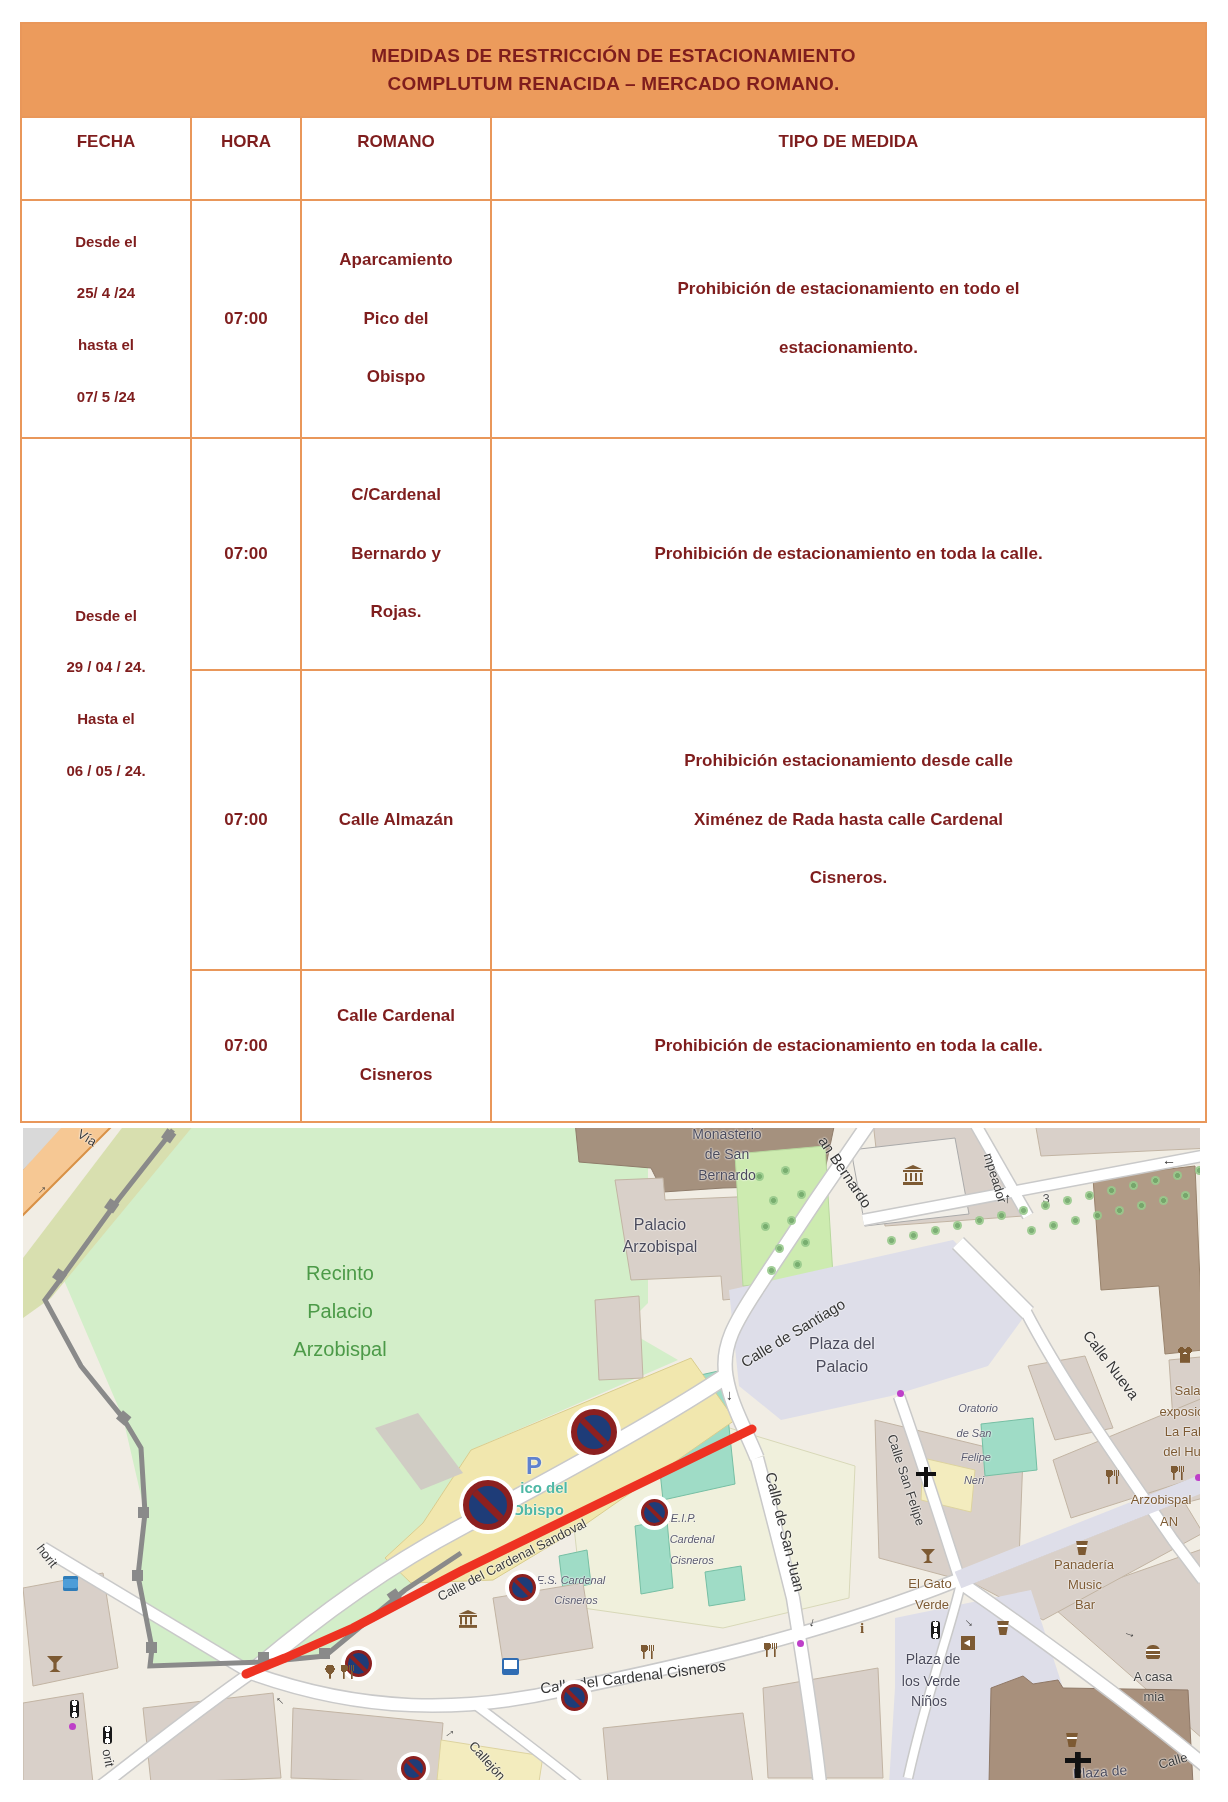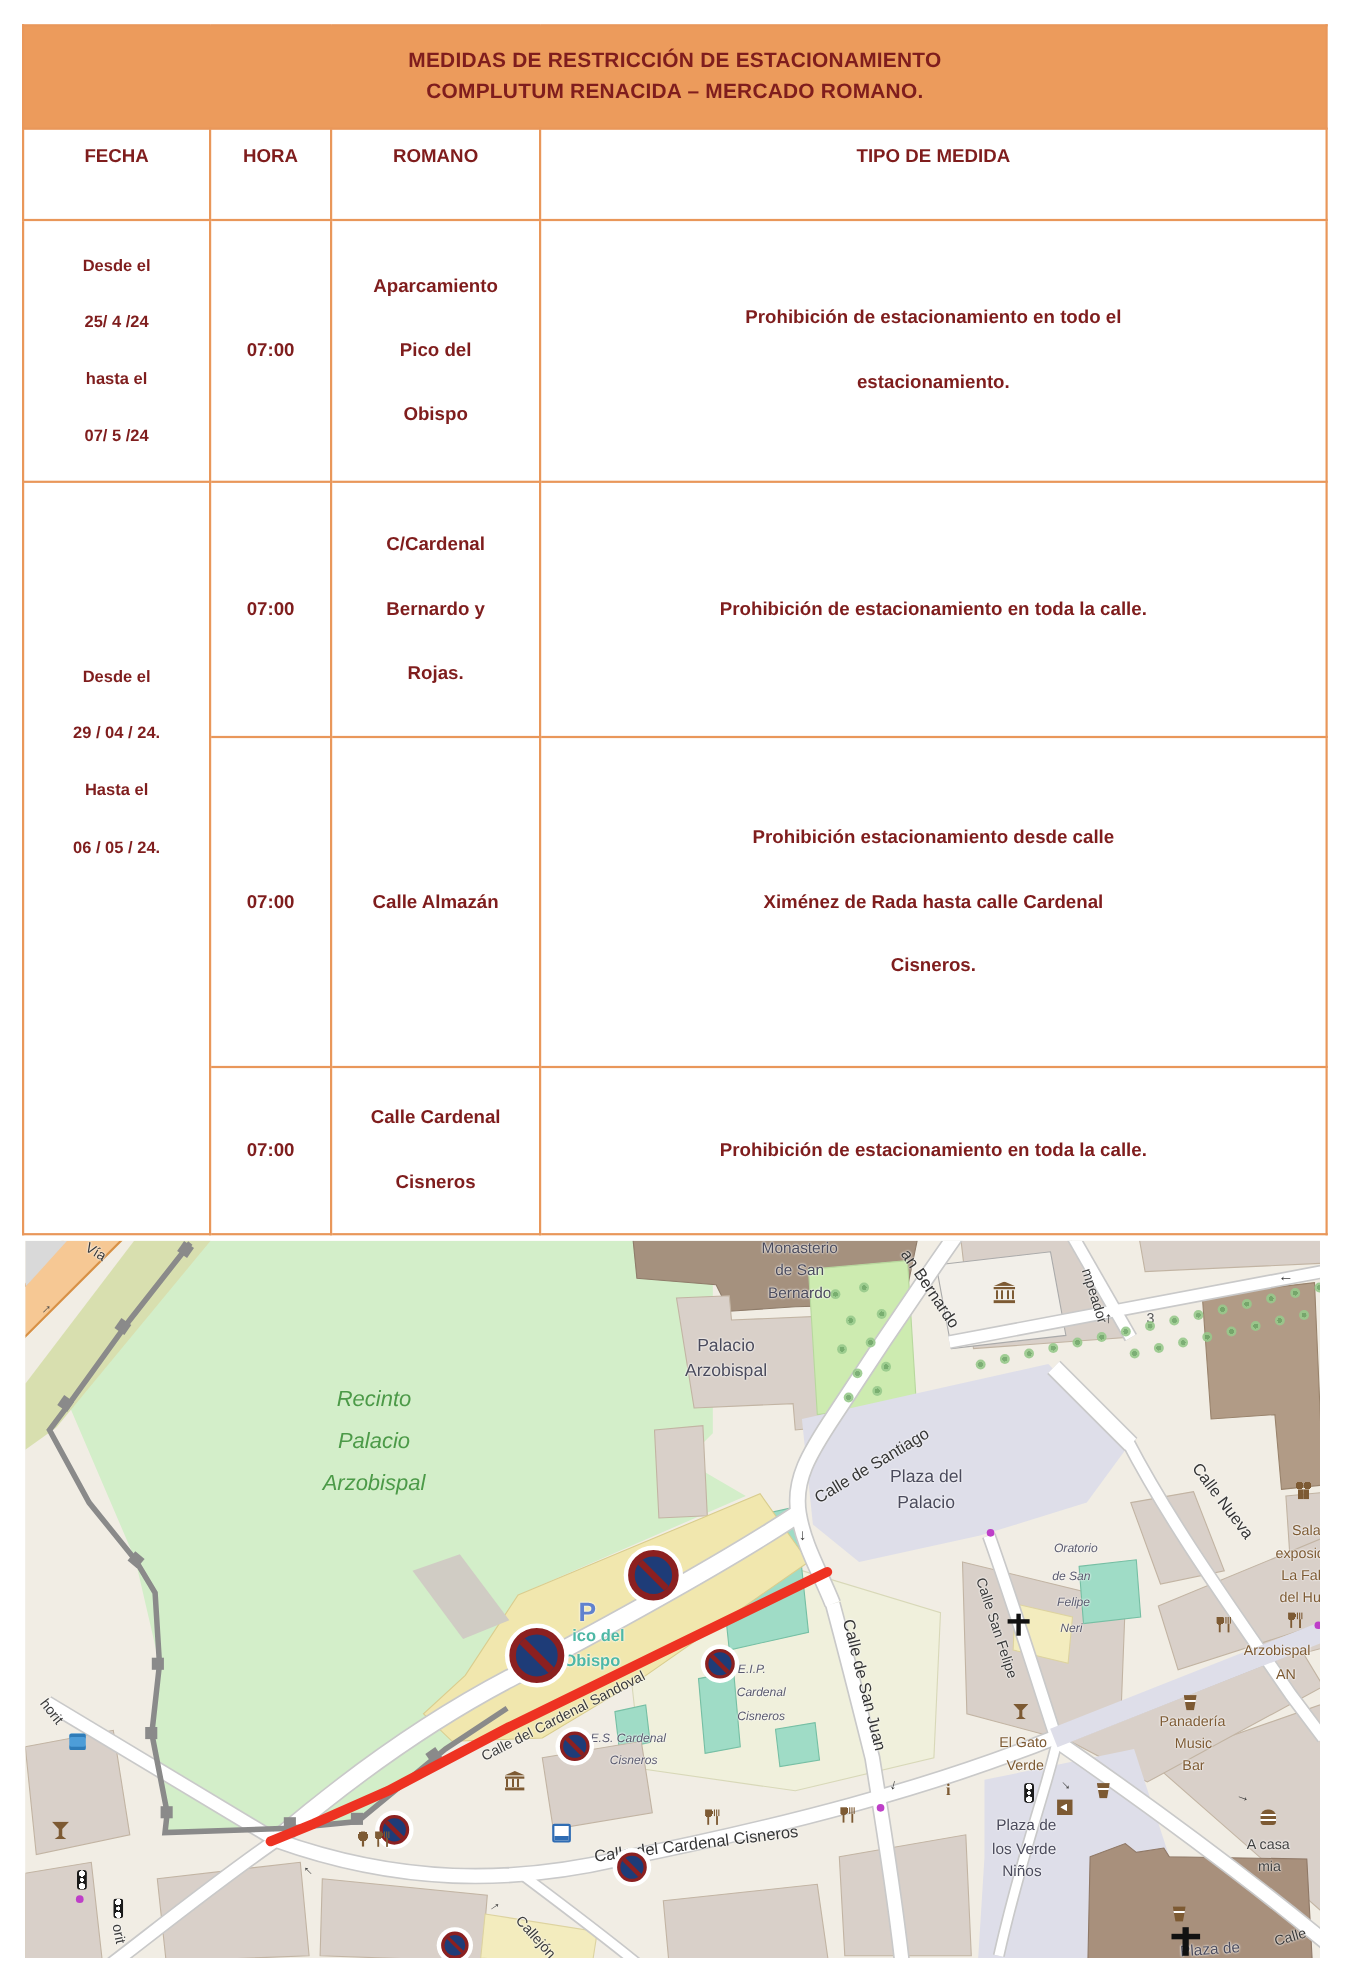--- a/index.html
+++ b/index.html
@@ -16,21 +16,21 @@
   .cell{white-space:pre-line;}
   td.c-fecha{font-size:15px;line-height:3.45;}
   td.c-hora,td.c-lugar,td.c-tipo{font-size:17px;line-height:3.45;}
   td.fecha-merged{padding-bottom:175px;}
   
   .map{position:absolute;left:23px;top:1128px;width:1177px;height:652px;background:#F1EDE4;
        overflow:hidden;}
   .map svg{position:absolute;left:0;top:0;}
   .lbl{position:absolute;transform:translate(-50%,-50%);white-space:nowrap;line-height:1.05;
        text-shadow:0 0 2px #fff,0 0 2px #fff;}
-  .l-green{font-size:20px;font-style:italic;color:#4C9A48;text-shadow:none;}
+  .l-green{font-size:20px;color:#4C9A48;text-shadow:none;}
   .l-area{font-size:16px;color:#4B4B5C;}
   .l-area-sm{font-size:14px;color:#4B4B5C;}
   .l-street{font-size:13px;color:#3A3A3A;}
   .l-street-lg{font-size:15px;color:#353535;}
   .l-itgray{font-size:11px;font-style:italic;color:#5A5A6E;}
   .l-poi{font-size:13px;color:#7D5A33;}
   .l-pblue{font-size:24px;font-weight:bold;color:#3D6AD6;opacity:.8;}
   .l-teal{font-size:15px;font-weight:bold;color:#4FB8A6;}
   .l-num{font-size:13px;color:#555;}
   .l-dark{font-size:13px;color:#3F3F3F;}

